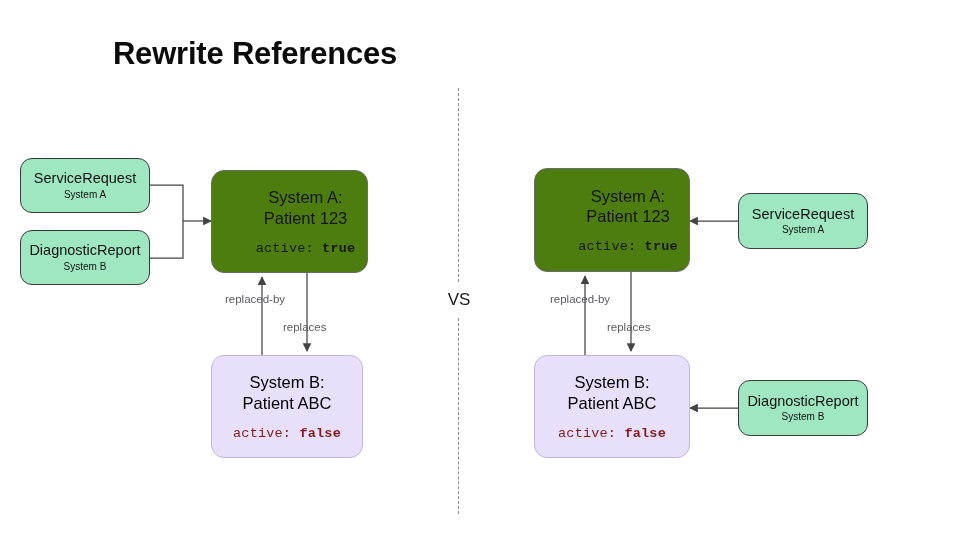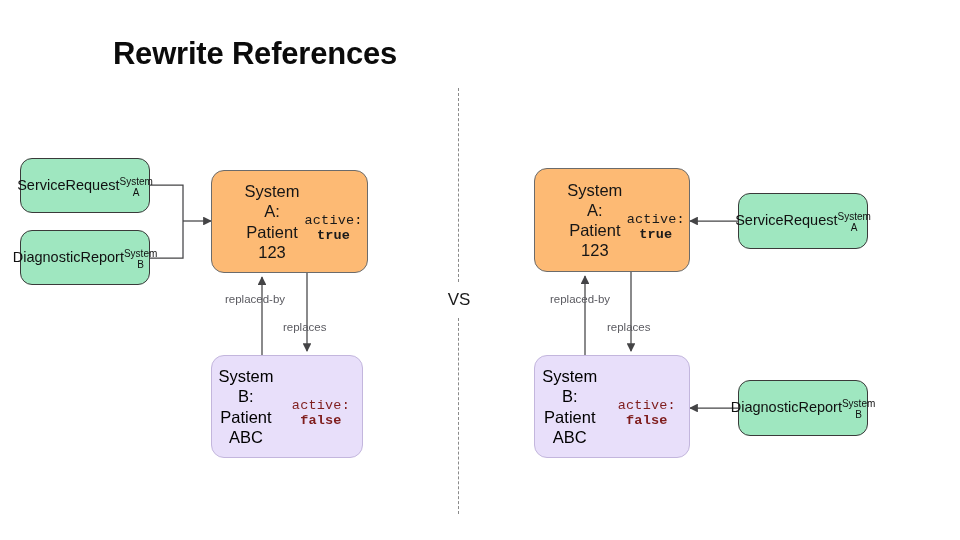--- a/index.html
+++ b/index.html
@@ -57,21 +57,21 @@
     font-family: "Liberation Sans", sans-serif;
     line-height: 1;
   }
 
   
   .node {
     position: absolute;
     box-sizing: border-box;
     border-radius: 11px;
     display: flex;
-    flex-direction: row;
+    flex-direction: column;
     align-items: center;
     justify-content: center;
     text-align: center;
   }
 
   
   .node.green {
     background: #9FE7C0;
     border: 1.3px solid #3a3a3a;
     border-radius: 12px;
@@ -84,21 +84,21 @@
   }
   .node.green .n-sub {
     font-size: 10px;
     color: #111111;
     margin-top: 2px;
     font-family: "Liberation Sans", sans-serif;
   }
 
   
   .node.purple {
-    background: #fdba74;
+    background: #4d7c0f;
     border: 1.3px solid #6b6b6b;
     border-radius: 13px;
     padding-left: 32px;
   }
   .node.purple-faded {
     background: #E8DFFA;
     border: 1.3px solid #c3b6dd;
     border-radius: 13px;
   }
   .node .p-title {

